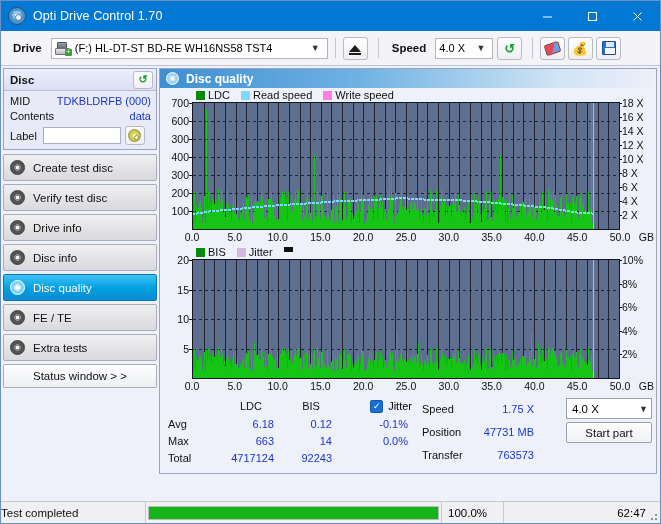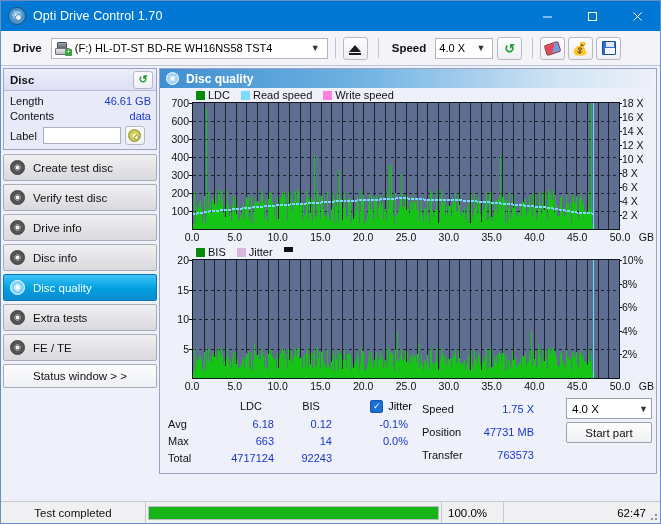--- a/index.html
+++ b/index.html
@@ -328,21 +328,21 @@
 
   
   .statusbar {
     position: absolute; left: 0; right: 0; bottom: 0;
     height: 22px;
     background: #f0f0f3;
     border-top: 1px solid #c6c9d4;
     display: flex; align-items: center;
     font-size: 11.5px;
   }
-  .sb-text { width: 144px; color: #111; text-align: center; }
+  .sb-text { width: 144px; color: #111; }
   .sb-bar-cell {
     width: 296px; height: 22px; display: flex; align-items: center;
     border-left: 1px solid #c6c9d4; padding: 0 2px;
   }
   .sb-bar-outer { flex: 1; height: 14px; background: #e2e2e6; border: 1px solid #b9bcc6; }
   .sb-bar-inner { height: 100%; background: #16b416; width: 100%; }
   .sb-pct { width: 62px; padding-left: 6px; border-left: 1px solid #c6c9d4; height: 22px; display:flex; align-items:center;}
   .sb-time { flex: 1; text-align: right; padding-right: 14px; border-left: 1px solid #c6c9d4; height: 22px; display:flex; align-items:center; justify-content: flex-end;}
   .grip { position: absolute; right: 2px; bottom: 2px; width: 10px; height: 10px;
     background:
@@ -421,22 +421,22 @@
     <div class="sidebar">
       <div class="disc-panel">
         <div class="disc-head">
           <span class="t">Disc</span>
           <div class="mini-btn">
             <span>↺</span>
           </div>
         </div>
         <div class="disc-rows">
           <div class="drow">
-            <span class="k">Length</span>
-            <span class="v">46.61 GB</span>
+            <span class="k">MID</span>
+            <span class="v">TDKBLDRFB (000)</span>
           </div>
           <div class="drow">
             <span class="k">Contents</span>
             <span class="v">data</span>
           </div>
           <div class="label-row">
             <span class="k">Label</span>
             <input class="label-input" type="text" placeholder="" style="">
             <div class="cd-btn">
               <span class="cd-glyph"></span>
@@ -460,25 +460,25 @@
       <div class="nav-btn">
         <span class="nav-ico"></span>
         <span>Disc info</span>
       </div>
       <div class="nav-btn active">
         <span class="nav-ico"></span>
         <span>Disc quality</span>
       </div>
       <div class="nav-btn">
         <span class="nav-ico"></span>
-        <span>Extra tests</span>
+        <span>FE / TE</span>
       </div>
       <div class="nav-btn">
         <span class="nav-ico"></span>
-        <span>FE / TE</span>
+        <span>Extra tests</span>
       </div>
       <div class="nav-sp"></div>
       <div class="status-win-btn">Status window &gt; &gt;</div>
     </div>
 
     <div class="content">
       <div class="panel">
         <div class="panel-head">
           <span class="pico"></span>
           <span class="ptitle">Disc quality</span>

